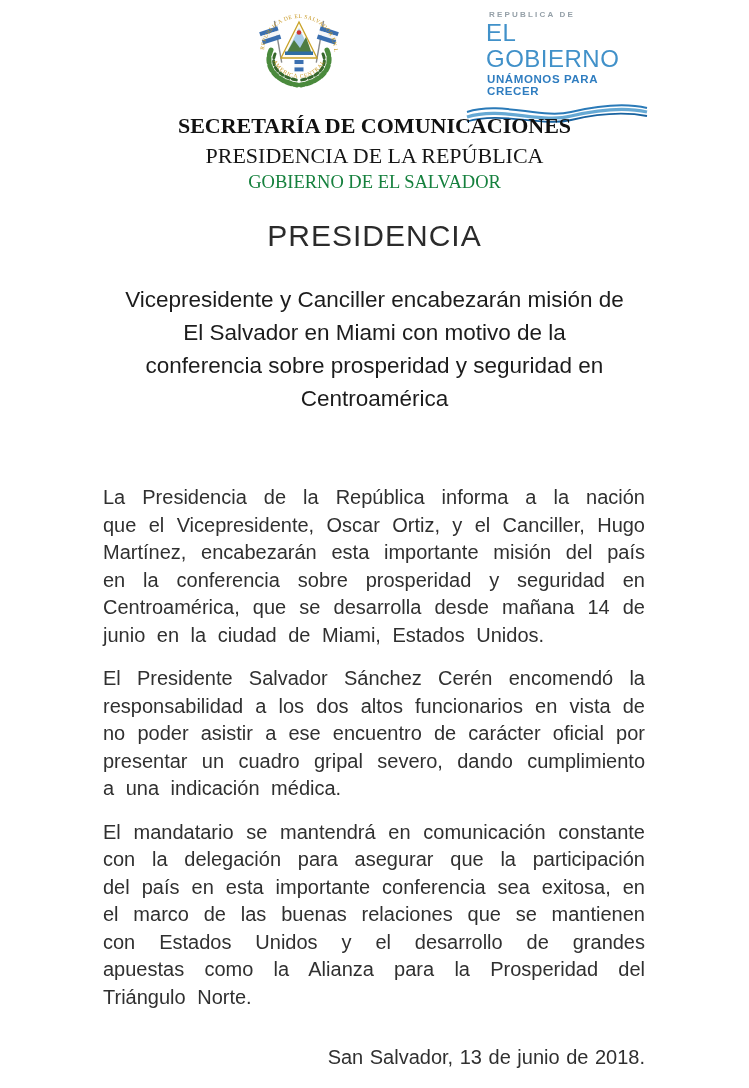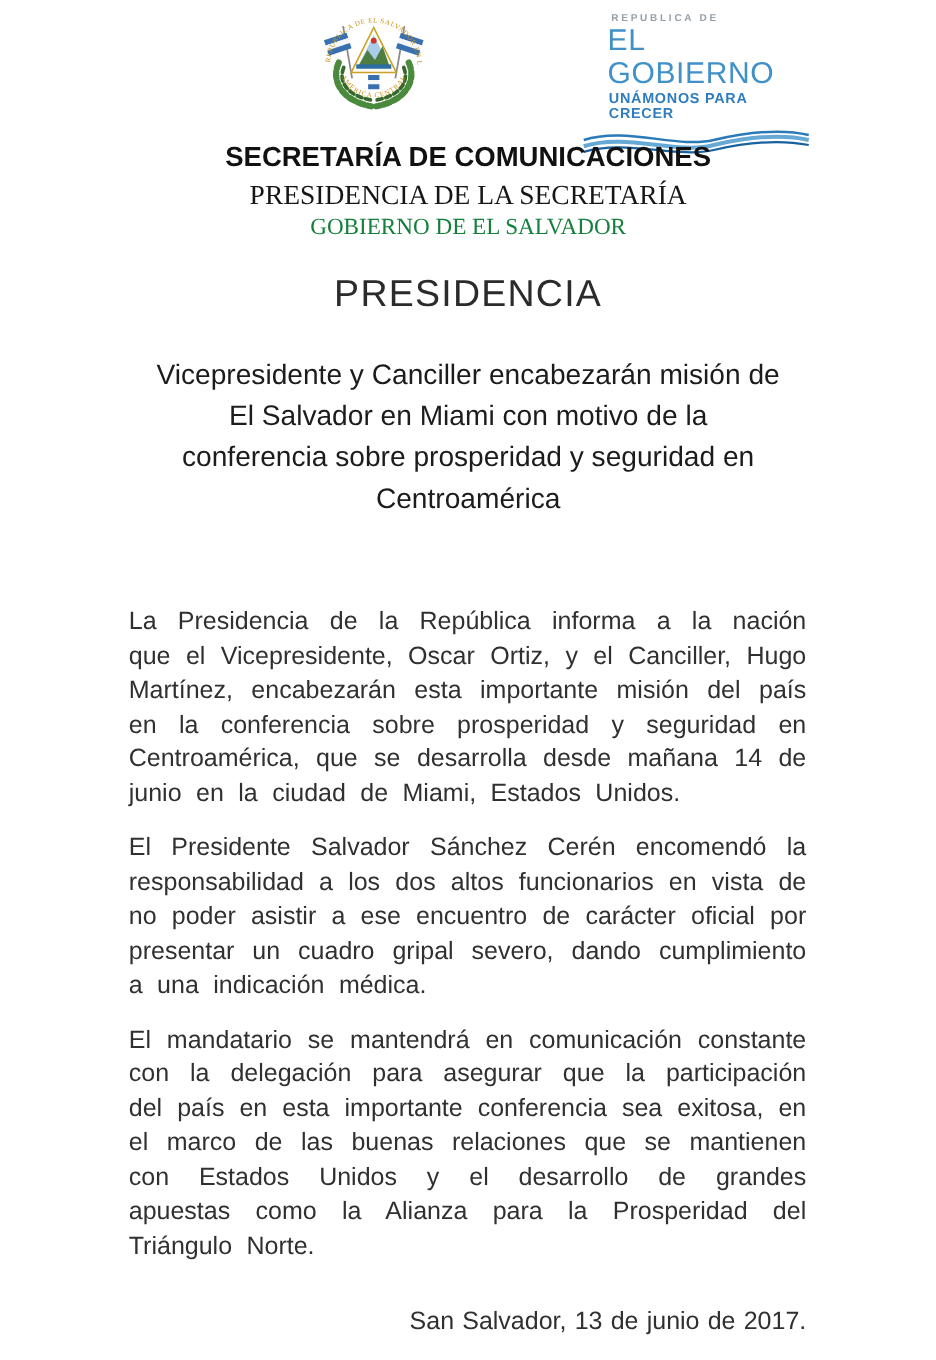--- a/index.html
+++ b/index.html
@@ -25,21 +25,21 @@
     font-size: 24px; font-weight: normal; letter-spacing: 0.5px;
     color: #4191c9; line-height: 26px;
   }
   .gov-logo .gl-tagline {
     margin-left: 21px; margin-top: 1px;
     font-size: 11.5px; font-weight: bold; letter-spacing: 0.6px;
     color: #2f7dc0;
   }
   .gov-logo svg.waves { display: block; margin-top: 2px; }
   .org-line1 { position: absolute; top: 113px; left: 0; right: 0; text-align: center;
-    font-family: Liberation Sans, sans-serif; font-weight: bold; font-size: 22px; color: #111; }
+    font-family: Liberation Serif, serif; font-weight: bold; font-size: 22px; color: #111; }
   .org-line2 { position: absolute; top: 143px; left: 0; right: 0; text-align: center;
     font-family: "Liberation Serif", serif; font-size: 22px; color: #161616; }
   .org-line3 { position: absolute; top: 172px; left: 0; right: 0; text-align: center;
     font-family: "Liberation Serif", serif; font-size: 18.5px; color: #15803d; }
 
   
   .kicker {
     position: absolute; top: 219px; left: 0; right: 0; text-align: center;
     font-size: 30px; letter-spacing: 1px; color: #2b2b2b; font-weight: normal;
   }
@@ -116,28 +116,28 @@
     <div class="gl-title">EL GOBIERNO</div>
     <div class="gl-tagline">UNÁMONOS PARA CRECER</div>
     <svg class="waves" width="182" height="26" viewBox="0 0 182 26" xmlns="http://www.w3.org/2000/svg">
       <path d="M1 13 C35 2 75 20 105 13 C135 6 160 4 181 9" stroke="#2a7ab8" stroke-width="2" fill="none"></path>
       <path d="M1 18 C35 7 75 25 105 17 C135 10 160 8 181 13" stroke="#66a9d4" stroke-width="3.2" fill="none"></path>
       <path d="M1 22.5 C35 12 75 28 105 21 C135 14 160 13 181 17" stroke="#18629f" stroke-width="1.8" fill="none"></path>
     </svg>
   </div>
 
   <div class="org-line1">SECRETARÍA DE COMUNICACIONES</div>
-  <div class="org-line2">PRESIDENCIA DE LA SECRETARÍA</div>
+  <div class="org-line2">PRESIDENCIA DE LA REPÚBLICA</div>
   <div class="org-line3">GOBIERNO DE EL SALVADOR</div>
 
   <div class="kicker">PRESIDENCIA</div>
 
   <div class="headline">Vicepresidente y Canciller encabezarán misión de El Salvador en Miami con motivo de la conferencia sobre prosperidad y seguridad en Centroamérica</div>
 
   <div class="body-text">
     <p>La Presidencia de la República informa a la nación que el Vicepresidente, Oscar Ortiz, y el Canciller, Hugo Martínez, encabezarán esta importante misión del país en la conferencia sobre prosperidad y seguridad en Centroamérica, que se desarrolla desde mañana 14 de junio en la ciudad de Miami, Estados Unidos.</p>
     <p>El Presidente Salvador Sánchez Cerén encomendó la responsabilidad a los dos altos funcionarios en vista de no poder asistir a ese encuentro de carácter oficial por presentar un cuadro gripal severo, dando cumplimiento a una indicación médica.</p>
     <p>El mandatario se mantendrá en comunicación constante con la delegación para asegurar que la participación del país en esta importante conferencia sea exitosa, en el marco de las buenas relaciones que se mantienen con Estados Unidos y el desarrollo de grandes apuestas como la Alianza para la Prosperidad del Triángulo Norte.</p>
   </div>
 
-  <div class="dateline">San Salvador, 13 de junio de 2017.</div>
+  <div class="dateline">San Salvador, 13 de junio de 2018.</div>
 
 </div>
 
 </body></html>

